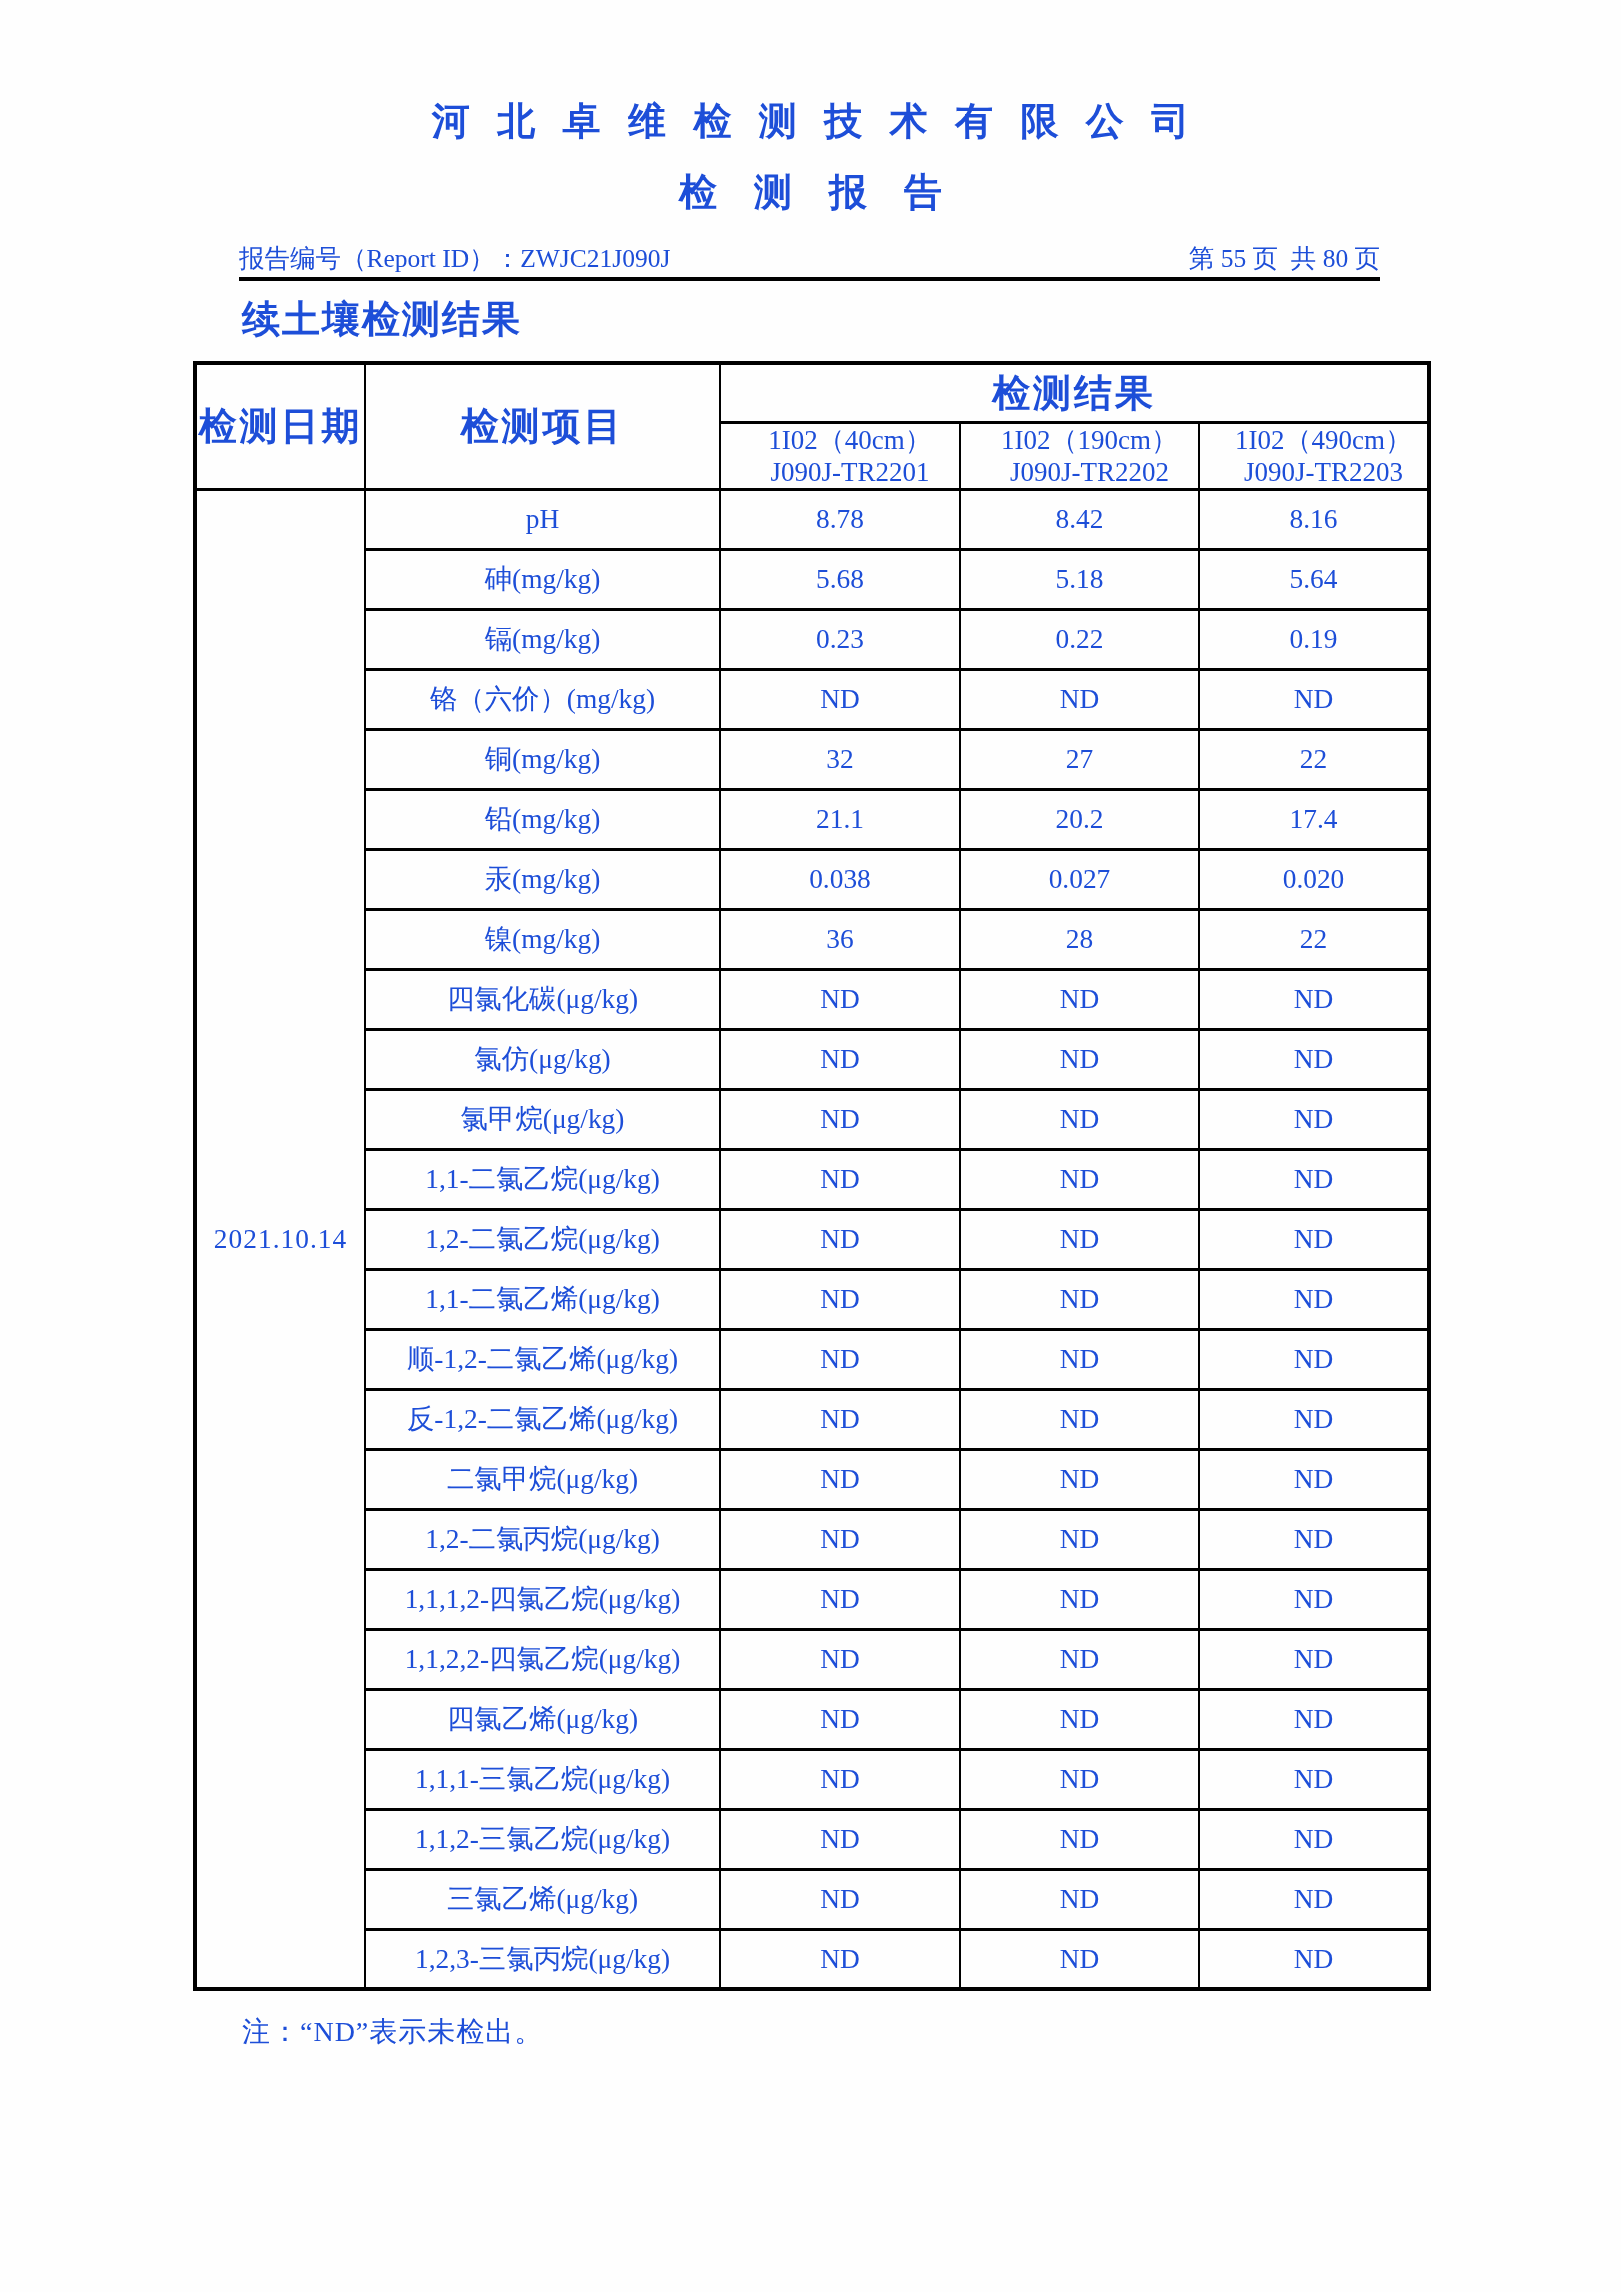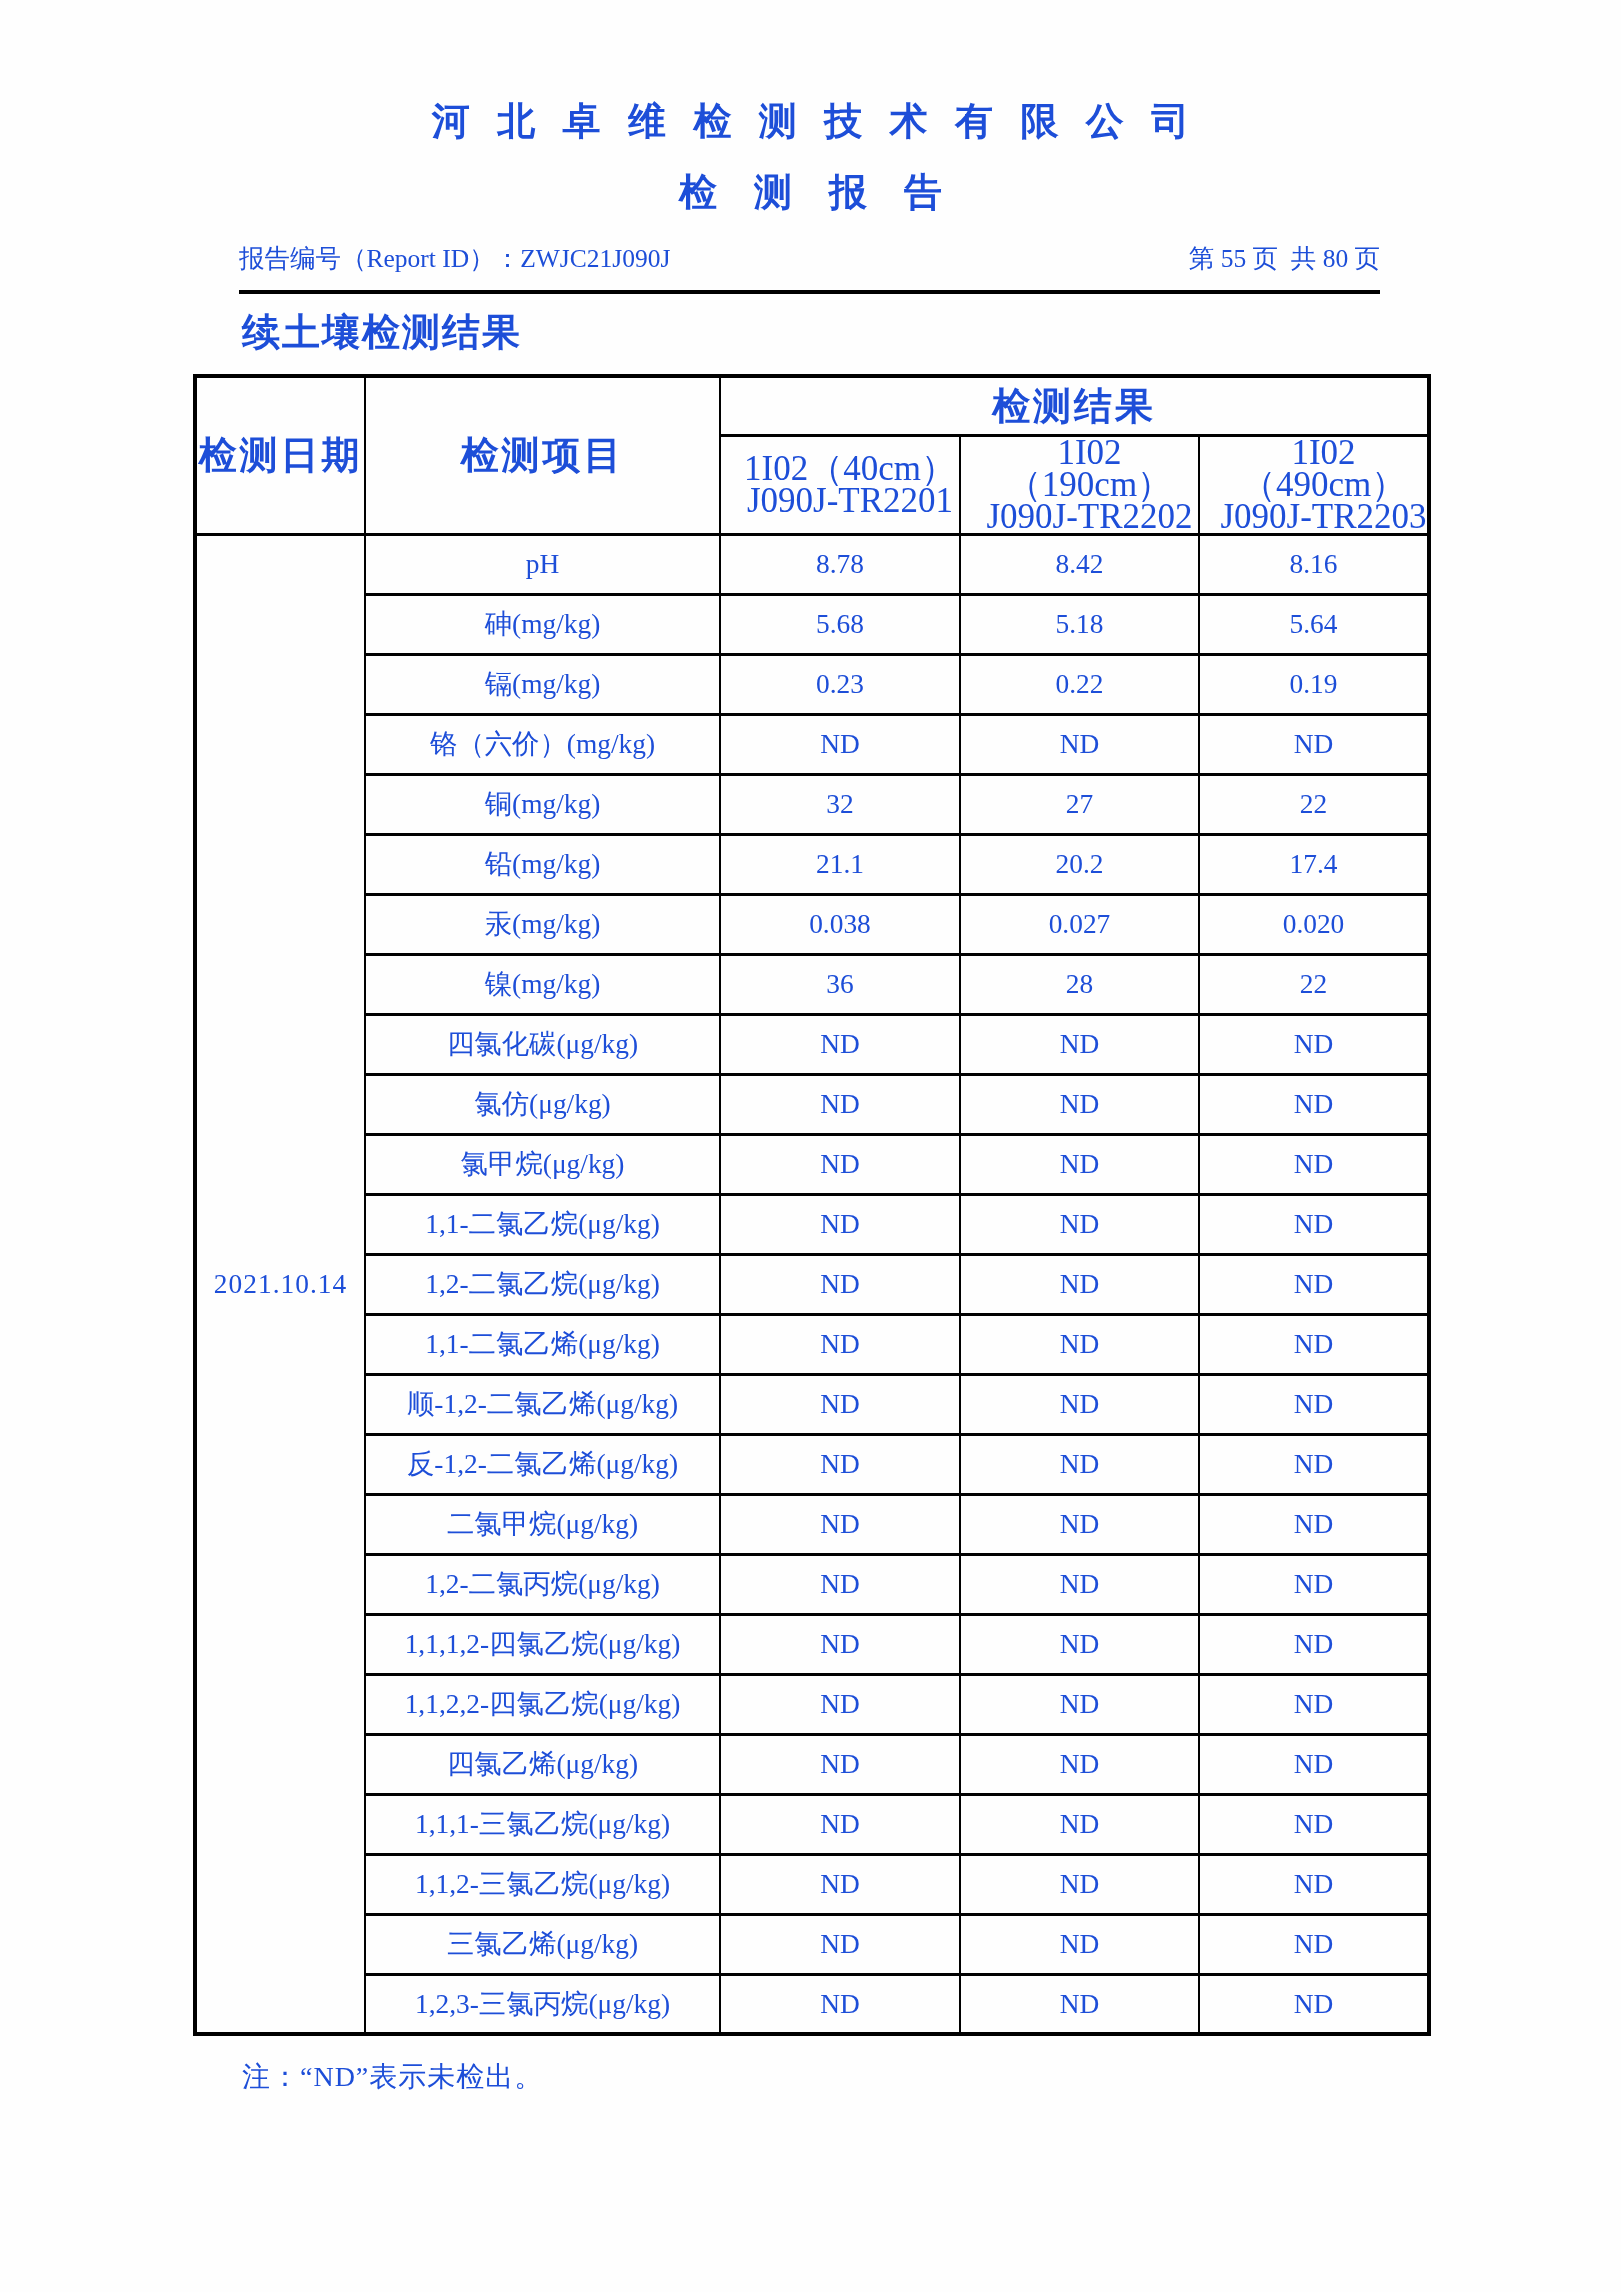--- a/index.html
+++ b/index.html
@@ -31,21 +31,21 @@
     text-indent: 37px;
     white-space: nowrap;
   }
   .meta {
     margin: 23.5px 0 0 239px;
     width: 1141px;
     display: flex;
     justify-content: space-between;
     align-items: flex-end;
     font-size: 25.5px;
-    padding-bottom: 14px;
+    padding-bottom: 1px;
     border-bottom: 4.9px solid #000;
     white-space: pre;
   }
   .section-heading {
     margin: 12.7px 0 0 242px;
     font-size: 38px;
     font-weight: 700;
     letter-spacing: 2px;
   }
   table.results {
@@ -58,21 +58,21 @@
   table.results th, table.results td {
     border: 2.9px solid #000;
     border-top-width: 3.9px;
     border-bottom-width: 3.9px;
     text-align: center;
     vertical-align: middle;
     padding: 0;
     overflow: hidden;
   }
   thead tr.main-header th { height: 59px; font-size: 38px; font-weight: 700; letter-spacing: 2.9px; }
-  thead th.sub { height: 65px; font-weight: 400; font-size: 35px; line-height: 32px; letter-spacing: 0; padding-left: 20px; }
+  thead th.sub { height: 65px; font-weight: 400; font-size: 27px; line-height: 32px; letter-spacing: 0; padding-left: 20px; }
   tbody td { height: 60px; font-size: 27.4px; }
   tbody td.date-cell { font-size: 27.4px; letter-spacing: 1px; }
   .note {
     margin: 21.6px 0 0 242px;
     font-size: 28px;
     letter-spacing: 1px;
     white-space: pre;
   }
 </style>
 </head>

